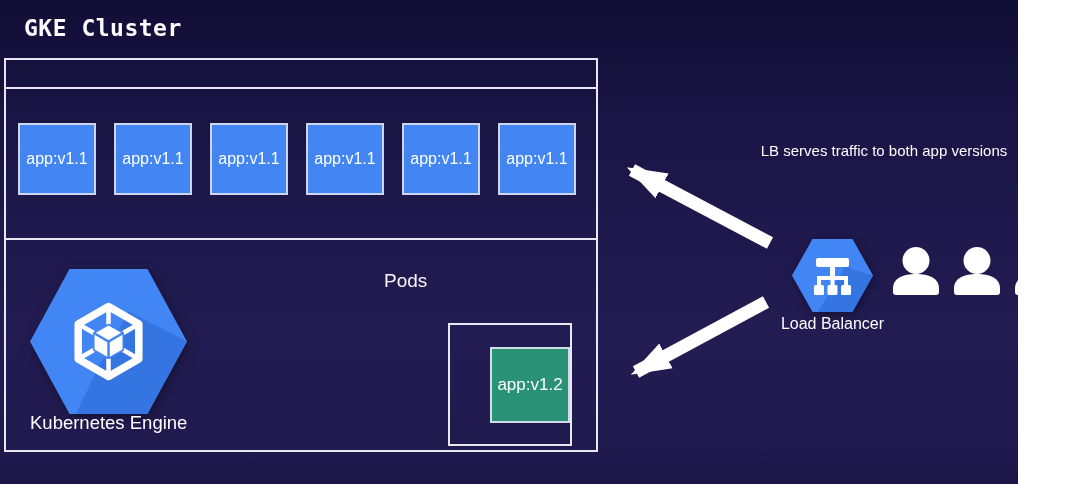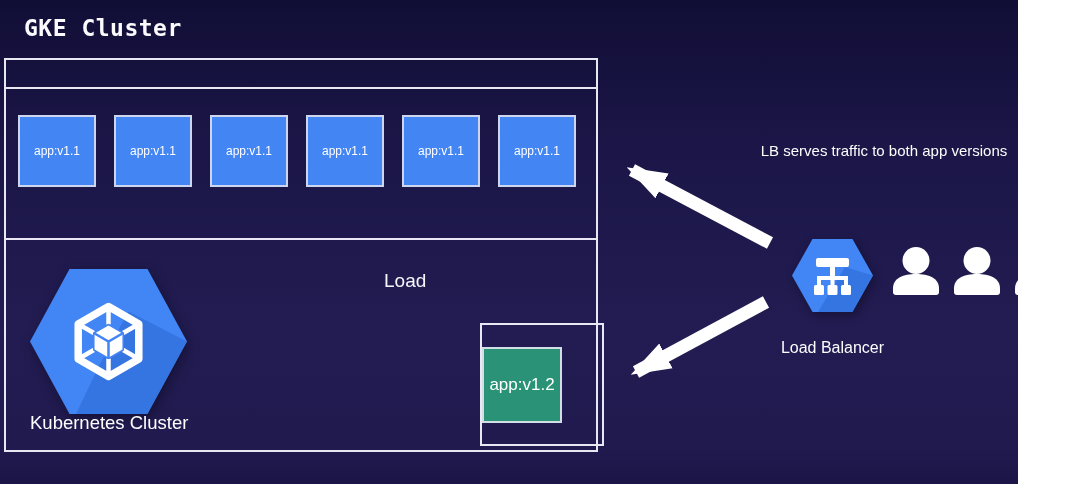--- a/index.html
+++ b/index.html
@@ -34,54 +34,54 @@
     height:123px;border-bottom:2px solid var(--box-border,#e9e7f2);
     box-sizing:content-box;
     display:flex;align-items:flex-start;gap:18px;
     padding:26px 0 0 12px;
   }
   .pod{
     width:74px;height:68px;flex:0 0 auto;
     background:var(--pod-blue,#4385f3);
     border:2px solid var(--pod-blue-border,#ccd6ee);
     display:flex;align-items:center;justify-content:center;
-    font-size:12px;color:#fff;white-space:nowrap;
+    font-size:16px;color:#fff;white-space:nowrap;margin-top:8px;
   }
   .cluster-lower{position:relative;flex:1;}
 
   .pods-label{position:absolute;left:378px;top:30px;font-size:19px;color:#f6f6fa;}
 
   .gke-icon{position:absolute;left:24px;top:29px;filter:drop-shadow(2px 4px 6px rgba(0,0,0,.35));}
   .gke-label{position:absolute;left:24px;top:172px;width:157px;text-align:center;font-size:18.5px;color:#fdfdfe;white-space:nowrap;}
 
   .v2-wrap{
     position:absolute;left:442px;top:83px;width:120px;height:119px;
     border:2px solid var(--box-border,#e9e7f2);
-    display:flex;align-items:center;justify-content:flex-start;margin-left:32px;
+    display:flex;align-items:center;justify-content:flex-end;
   }
   .pod-green{
     width:76px;height:72px;
     background:var(--pod-green,#2a9377);
     border:2px solid var(--pod-green-border,#d2dde6);
     display:flex;align-items:center;justify-content:center;
     font-size:17px;color:#fff;white-space:nowrap;
   }
 
   
   .annotation{
     position:absolute;left:716px;top:139px;width:336px;
     text-align:center;font-size:15px;line-height:24px;color:#fdfdfe;
   }
   .arrows{position:absolute;left:0;top:0;pointer-events:none;}
   .arrow-line{stroke:var(--arrow,#fff);stroke-width:13;}
 
   .lb-icon{position:absolute;left:792px;top:239px;filter:drop-shadow(2px 3px 5px rgba(0,0,0,.35));}
   .lb-label{
     position:absolute;left:780px;top:314px;width:105px;
-    text-align:center;font-size:16px;line-height:20px;color:#fdfdfe;margin-top:24px;
+    text-align:center;font-size:16px;line-height:20px;color:#fdfdfe;
   }
   .users{position:absolute;left:892px;top:247px;display:flex;gap:13px;}
   .user-icon{display:block;}
 
   
   .hex-fill{fill:var(--hex-blue,#4285f4);}
   .hex-shadow{fill:var(--hex-shadow,#2c67d4);opacity:.55;}
   .glyph-white{fill:#fff;}
   .ring{fill:none;stroke:#fff;stroke-width:7.5;stroke-linejoin:round;}
   .spoke{stroke:#fff;stroke-width:4.5;}
@@ -119,21 +119,21 @@
         <div class="pod">
           <span>app:v1.1</span>
         </div>
 
         <div class="pod">
           <span>app:v1.1</span>
         </div>
       </div>
 
     <div class="cluster-lower">
-      <div class="pods-label">Load</div>
+      <div class="pods-label">Pods</div>
 
       <svg class="gke-icon" width="157" height="145" viewBox="0 0 157 145">
         <defs>
           <clipPath id="gkeClip">
             <polygon points="39.5,0 117.5,0 157,72.5 117.5,145 39.5,145 0,72.5"></polygon>
           </clipPath>
         </defs>
         <polygon class="hex-fill" points="39.5,0 117.5,0 157,72.5 117.5,145 39.5,145 0,72.5"></polygon>
         <polygon class="hex-shadow" clip-path="url(#gkeClip)" points="98.5,42.5 157,72.5 117.5,145 46,145 70,95"></polygon>
         <g transform="translate(78.5,72.5)">
@@ -141,21 +141,21 @@
           <line class="spoke" x1="0" y1="-35" x2="0" y2="-17"></line>
           <line class="spoke" x1="0" y1="35" x2="0" y2="17"></line>
           <line class="spoke" x1="30.3" y1="-17.5" x2="14.7" y2="-8.5"></line>
           <line class="spoke" x1="-30.3" y1="-17.5" x2="-14.7" y2="-8.5"></line>
           <line class="spoke" x1="30.3" y1="17.5" x2="14.7" y2="8.5"></line>
           <line class="spoke" x1="-30.3" y1="17.5" x2="-14.7" y2="8.5"></line>
           <polygon class="cube" points="0,-17 14.7,-8.5 14.7,8.5 0,17 -14.7,8.5 -14.7,-8.5"></polygon>
           <path class="cube-edge" d="M-14.7,-8.5 L0,0 L14.7,-8.5 M0,0 L0,17"></path>
         </g>
       </svg>
-      <div class="gke-label">Kubernetes Cluster</div>
+      <div class="gke-label">Kubernetes Engine</div>
 
       <div class="v2-wrap">
         <div class="pod-green">
           <span>app:v1.2</span>
         </div>
       </div>
     </div>
   </div>
 
   <svg class="arrows" width="1074" height="484" viewBox="0 0 1074 484">

